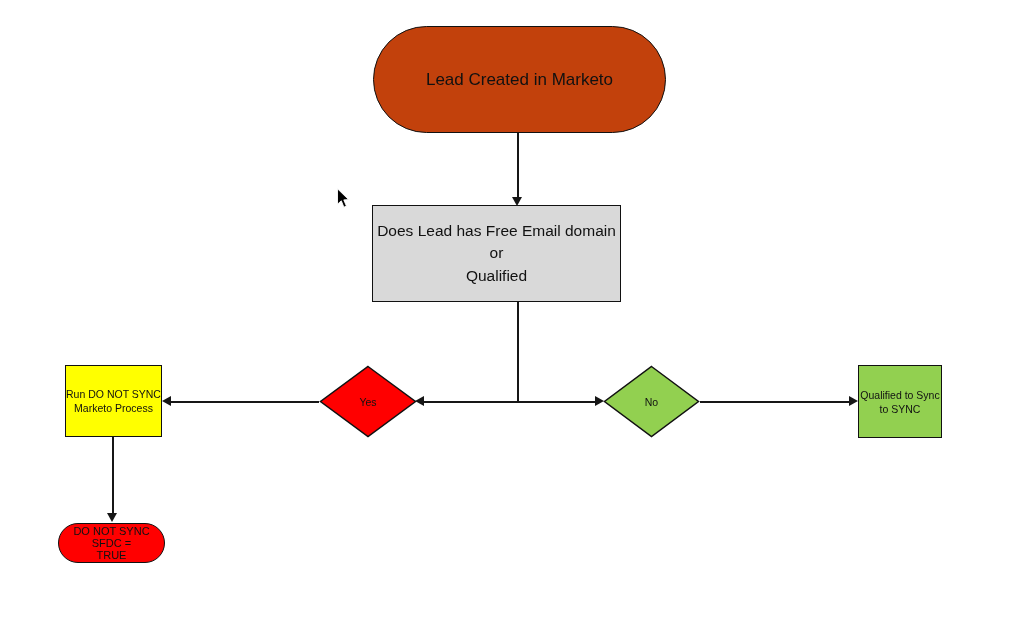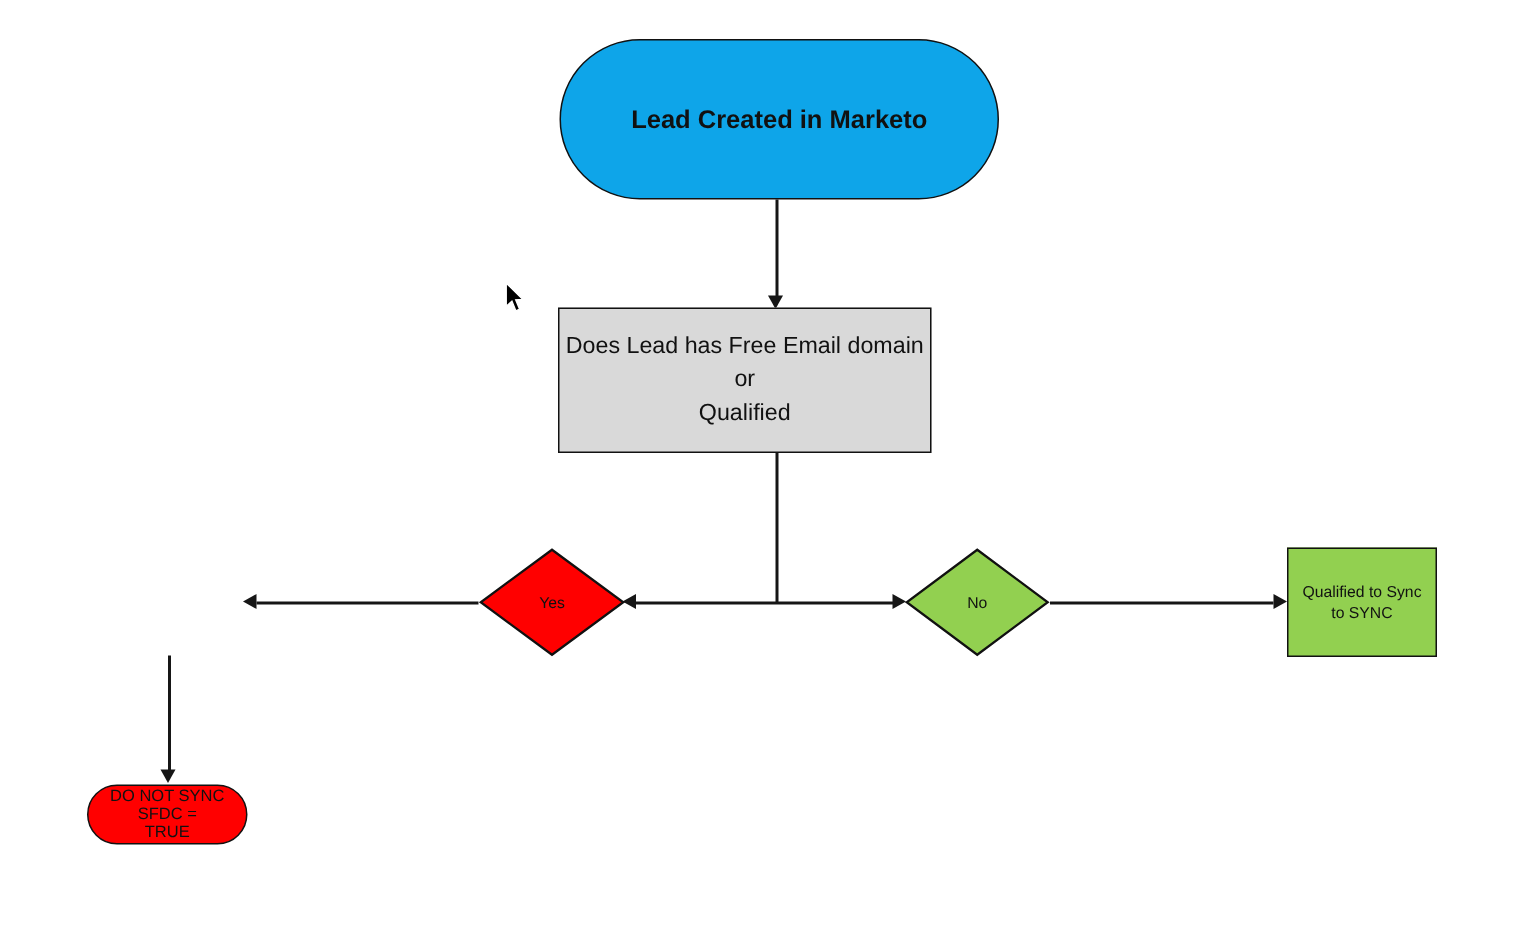--- a/index.html
+++ b/index.html
@@ -45,21 +45,21 @@
     font-size: 10.5px; line-height: 14px;
   }
   
   .n-terminator {
     left: 58px; top: 523px; width: 107px; height: 40px;
     border-radius: 20px;
     font-size: 11px; line-height: 12px;
   }
   
   .n-result {
-    left: 858px; top: 365px; width: 100px; height: 73px;
+    left: 858px; top: 365px; width: 84px; height: 73px;
     font-size: 10.5px; line-height: 14px;
   }
 
   
   .diamond-wrap {
     position: absolute;
     display: block;
   }
   .d-yes { left: 319px; top: 365px; width: 98px; height: 73px; }
   .d-no  { left: 603px; top: 365px; width: 97px; height: 73px; }
@@ -103,21 +103,21 @@
     position: absolute;
     left: 336px; top: 188px;
     pointer-events: none;
   }
 </style>
 </head>
 <body>
 
 <div class="canvas">
 
-  <div class="node n-start" style="background: #0ea5e9; font-weight: bold;">
+  <div class="node n-start" style="background: #c2410c;">
     <span class="line">Lead Created in Marketo</span>
   </div>
 
   <div class="edge v" style="left:517px; top:133px; height:65px"></div>
   <div class="arr arr-down" style="left:512px; top:197px"></div>
 
   <div class="node n-decision" style="background: rgb(217, 217, 217);">
     <span class="line">Does Lead has Free Email domain</span>
     <span class="line">or</span>
     <span class="line">Qualified</span>
@@ -139,20 +139,24 @@
   <div class="diamond-wrap d-no">
     <svg width="97" height="73" viewBox="0 0 97 73">
       <polygon points="48.5,1.5 95.5,36.5 48.5,71.5 1.5,36.5" stroke="#111111" stroke-width="1.5" fill="#92d050"></polygon>
     </svg>
     <span class="diamond-label">No</span>
   </div>
 
   <div class="edge h" style="left:171px; top:401px; width:148px"></div>
   <div class="arr arr-left" style="left:162px; top:396px"></div>
 
+  <div class="node n-process" style="background: rgb(255, 255, 0);">
+    <span class="line">Run DO NOT SYNC</span>
+    <span class="line">Marketo Process</span>
+  </div>
 
   <div class="edge v" style="left:112px; top:437px; height:77px"></div>
   <div class="arr arr-down" style="left:107px; top:513px"></div>
 
   <div class="node n-terminator" style="background: rgb(255, 0, 0);">
     <span class="line">DO NOT SYNC SFDC =</span>
     <span class="line">TRUE</span>
   </div>
 
   <div class="edge h" style="left:700px; top:401px; width:149px"></div>

